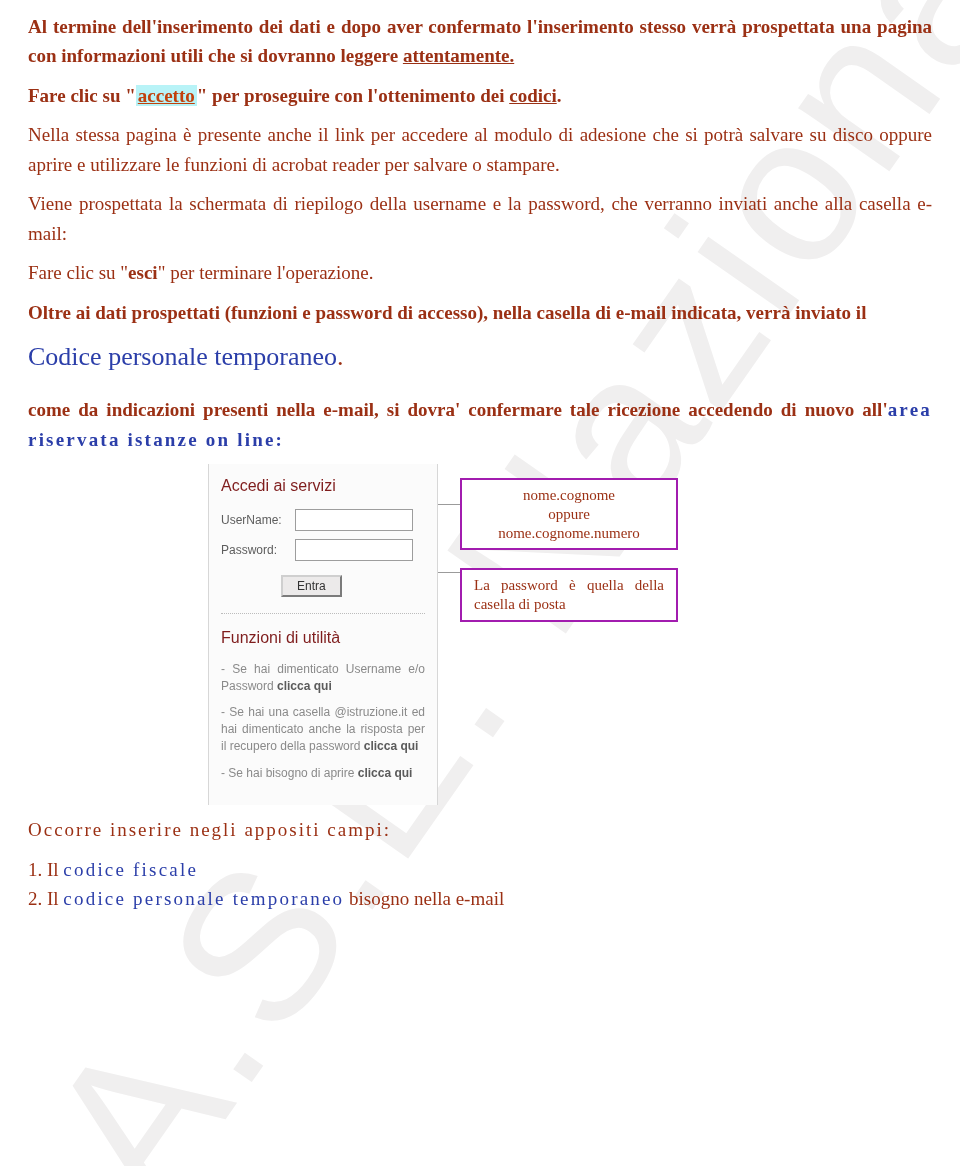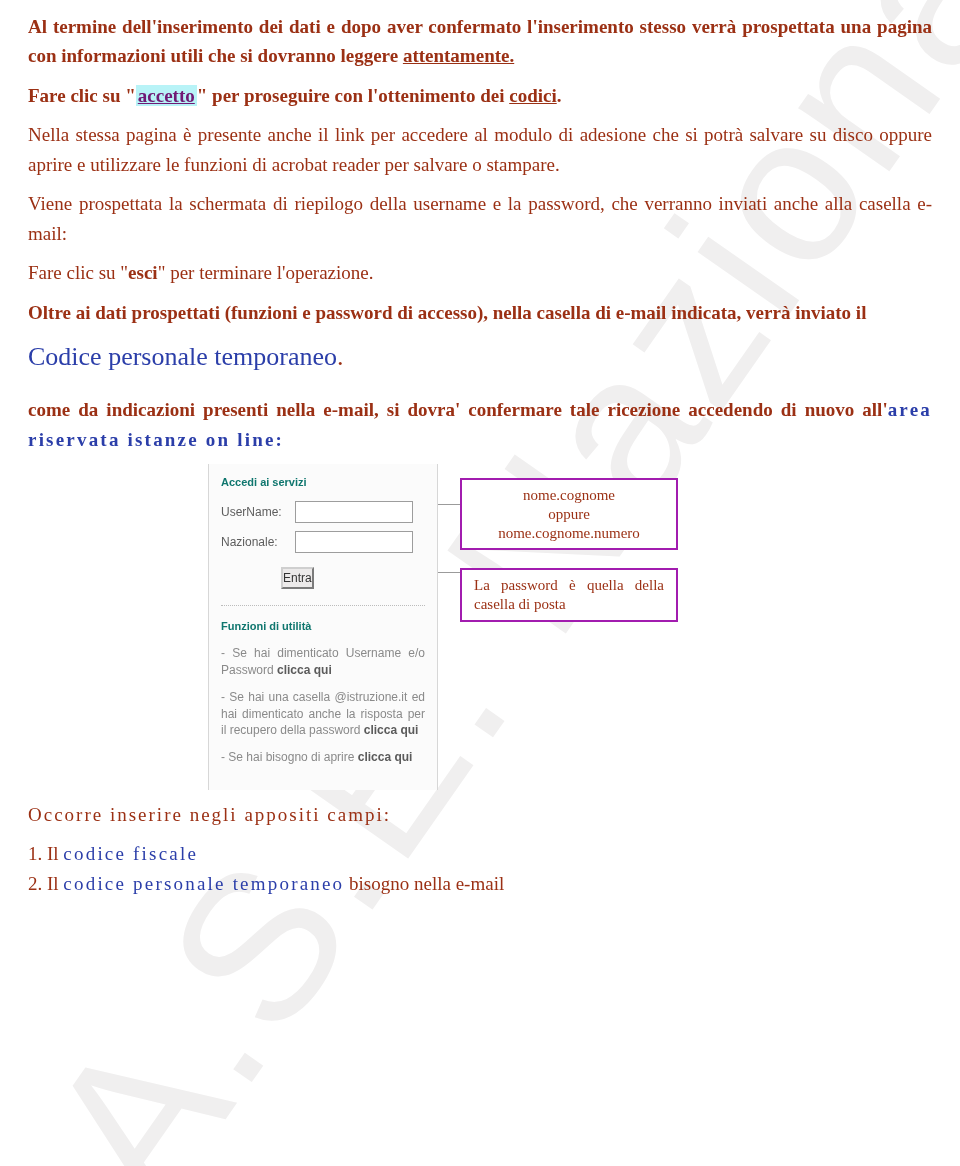--- a/index.html
+++ b/index.html
@@ -29,21 +29,21 @@
     color:#f0efef;
     white-space:nowrap;
     z-index:0;
     pointer-events:none;
     user-select:none;
   }
   .content{position:relative;z-index:1;}
   p{margin:0 0 10px 0; text-align:justify;}
   .bold{font-weight:700;}
   .und-red{text-decoration:underline; text-decoration-color:#9b3014;}
-  .hl{background:#b8f3f7; color:#701a75; padding:0 2px; text-decoration:underline;}
+  .hl{background:#b8f3f7; color:#c2410c; padding:0 2px; text-decoration:underline;}
   .centered{
     font-size:26px;
     color:#2b3ea9;
     margin:6px 0 18px 0;
     font-weight:400;
   }
   .centered .dot{color:#9b3014;}
   .spaced{letter-spacing:2.2px;}
   .blue-link{color:#2b3ea9;}
   .list-head{margin-top:10px; letter-spacing:2px;}
@@ -60,23 +60,23 @@
     background:#fbfbfb;
     border-left:1px solid #d7d7d7;
     border-right:1px solid #d7d7d7;
     padding:10px 12px 14px 12px;
     font-family:Verdana, Arial, sans-serif;
     font-size:13px;
     color:#6b6b6b;
     box-sizing:border-box;
   }
   .panel-title{
-    color:#0f766e;
-    font-weight:700;
-    font-size:11px;
+    color:#7f1d1d;
+    font-weight:400;
+    font-size:16px;
     margin-bottom:10px;
     font-family:Verdana, Arial, sans-serif;
   }
   .frow{
     display:flex;
     align-items:center;
     margin:8px 0;
     gap:2px;
     font-size:12px;
     color:#5d5d5d;
@@ -86,21 +86,21 @@
     width:110px;
     height:18px;
     border:1px solid #9d9d9d;
     background:#fff;
     font-size:12px;
     padding:1px 3px;
   }
   .btn{
     font-family:Verdana, Arial, sans-serif;
     font-size:12px;
-    padding:2px 0;
+    padding:2px 14px;
     border:2px outset #cfcfcf;
     background:#eceaea;
     color:#333;
     cursor:pointer;
     margin-top:6px;
     margin-left:60px;
   }
   .dots{
     width:100%;
     border:none;
@@ -190,21 +190,21 @@
 
   <div class="ui-row">
     <div class="panel">
       <div class="panel-title">Accedi ai servizi</div>
 
       <div class="frow">
         <label>UserName:</label>
         <input class="tin" type="text" style="">
       </div>
       <div class="frow">
-        <label>Nazionale:</label>
+        <label>Password:</label>
         <input class="tin" type="password" style="">
       </div>
       <button class="btn">Entra</button>
 
       <hr class="dots">
 
       <div class="panel-title">Funzioni di utilità</div>
       <div class="util">
         <p>
           <span>- Se hai dimenticato Username e/o Password </span><b>clicca qui</b>

